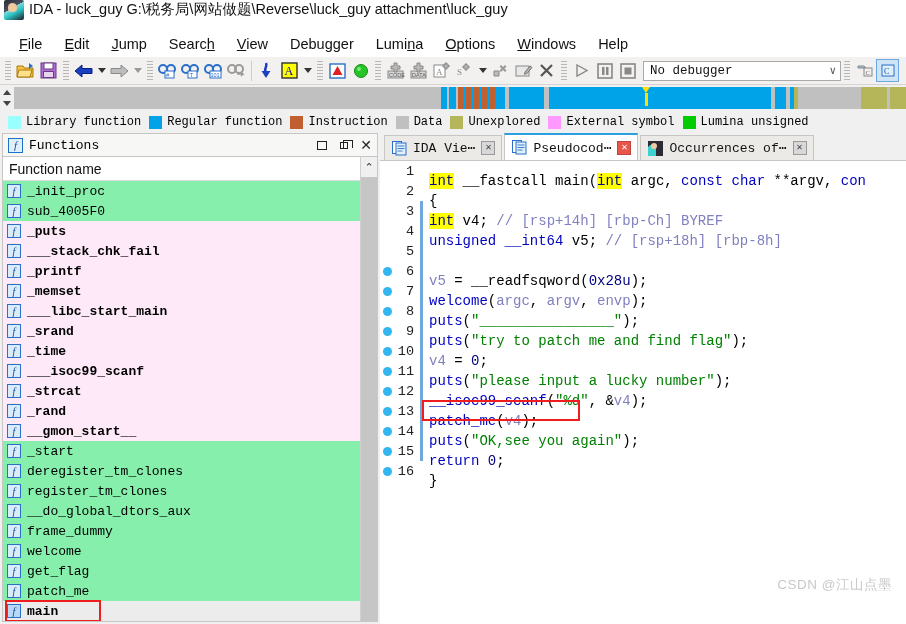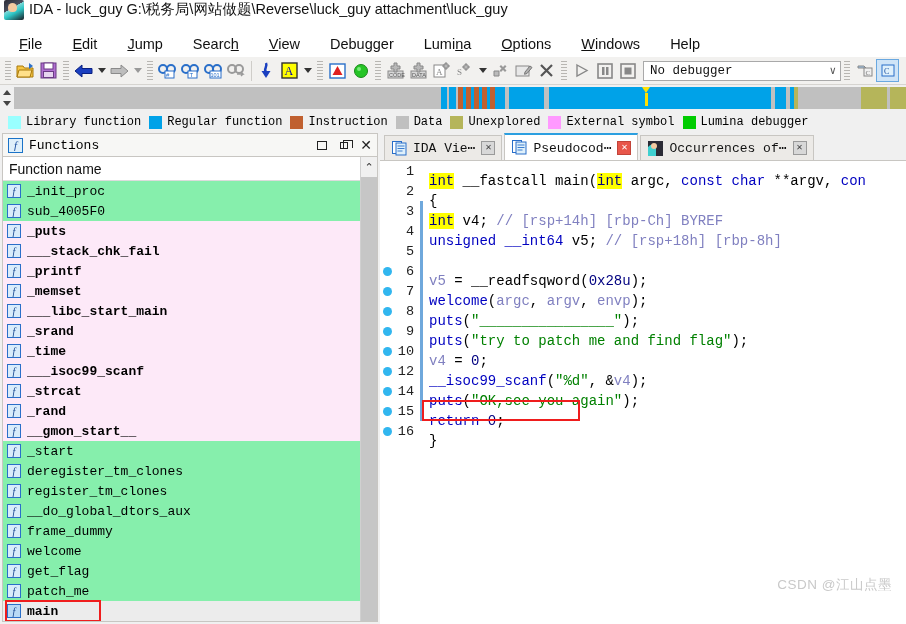--- a/index.html
+++ b/index.html
@@ -24,21 +24,21 @@
   }
   #app-icon::after{
     content:""; position:absolute; left:4px; top:3px; width:9px; height:9px;
     background:#f3c9a0; border-radius:50% 50% 45% 45%;
   }
   #title-text { font-size:14.5px; color:#111; white-space:nowrap; }
 
   
   #menubar {
     height:27px; display:flex; align-items:center;
-    background:#ffffff; padding-left:8px; gap:8px;
+    background:#ffffff; padding-left:8px; gap:0px;
   }
   .menu-item {
     font-size:14.5px; color:#111; padding:2px 11px; white-space:nowrap; cursor:default;
   }
   .menu-item u { text-decoration:underline; }
 
   
   #toolbar {
     height:28px; display:flex; align-items:center;
     background:#f2f1ef; border-bottom:1px solid #d6d4d0;
@@ -480,21 +480,21 @@
     <div class="leg">
       <span class="sw" style="background: rgb(181, 181, 90);"></span>
       <span>Unexplored</span>
     </div>
     <div class="leg">
       <span class="sw" style="background: rgb(255, 153, 255);"></span>
       <span>External symbol</span>
     </div>
     <div class="leg">
       <span class="sw" style="background: rgb(0, 204, 0);"></span>
-      <span>Lumina debugger</span>
+      <span>Lumina unsigned</span>
     </div>
   </div>
 
 <div id="main">
 
   <div id="funcs">
     <div id="funcs-titlebar">
       <div class="panel-icon">f</div>
       <span id="funcs-title">Functions</span>
       <div class="wbtn">
@@ -709,23 +709,39 @@
               <i></i>
             </span>
             <span class="lnum">10</span>
             <span class="gutterbar"></span>
             <span class="ctext"><span class="pln">  </span><span class="var">v4</span><span class="pln"> = </span><span class="num">0</span><span class="pln">;</span></span>
           </div>
           <div class="cline">
             <span class="dot">
               <i></i>
             </span>
+            <span class="lnum">11</span>
+            <span class="gutterbar"></span>
+            <span class="ctext"><span class="pln">  </span><span class="fn">puts</span><span class="pln">(</span><span class="str">"please input a lucky number"</span><span class="pln">);</span></span>
+          </div>
+          <div class="cline">
+            <span class="dot">
+              <i></i>
+            </span>
             <span class="lnum">12</span>
             <span class="gutterbar"></span>
             <span class="ctext"><span class="pln">  </span><span class="fn">__isoc99_scanf</span><span class="pln">(</span><span class="str">"%d"</span><span class="pln">, &amp;</span><span class="var">v4</span><span class="pln">);</span></span>
+          </div>
+          <div class="cline">
+            <span class="dot">
+              <i></i>
+            </span>
+            <span class="lnum">13</span>
+            <span class="gutterbar"></span>
+            <span class="ctext"><span class="pln">  </span><span class="fn">patch_me</span><span class="pln">(</span><span class="var">v4</span><span class="pln">);</span></span>
           </div>
           <div class="cline">
             <span class="dot">
               <i></i>
             </span>
             <span class="lnum">14</span>
             <span class="gutterbar"></span>
             <span class="ctext"><span class="pln">  </span><span class="fn">puts</span><span class="pln">(</span><span class="str">"OK,see you again"</span><span class="pln">);</span></span>
           </div>
           <div class="cline">

